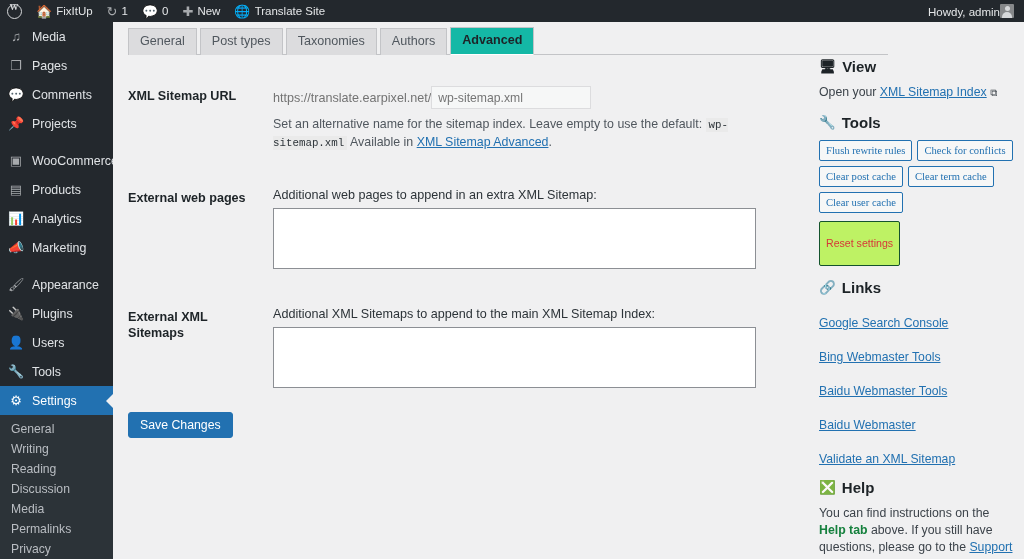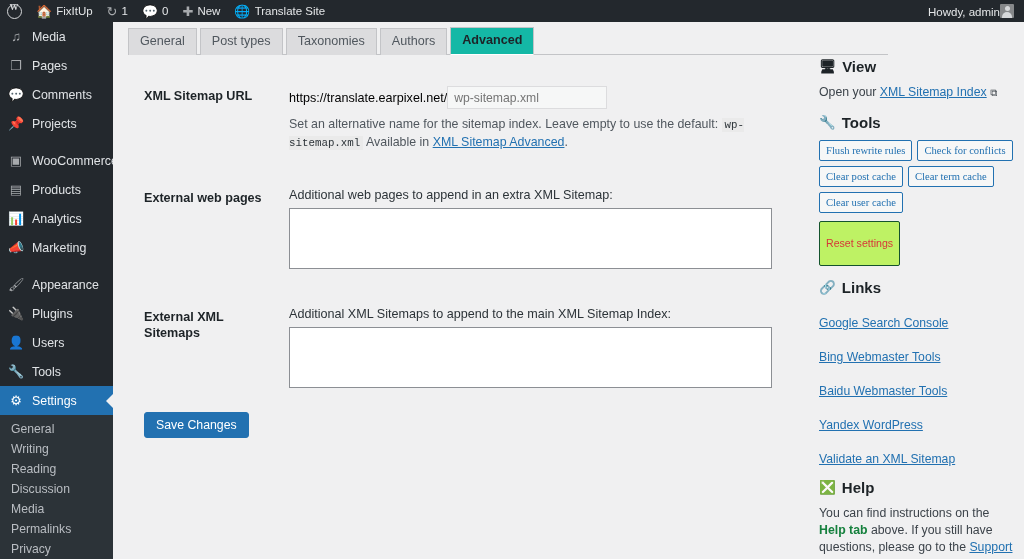--- a/index.html
+++ b/index.html
@@ -122,32 +122,31 @@
     background: #14b8a6;
     color: #1d2327;
     font-weight: bold;
     border-bottom: 1px solid #fff;
   }
 
   
   #form {
     position: absolute; left: 0; top: 52px;
     width: 790px;
-    padding-left: 16px;
   }
   .row { display: flex; margin-bottom: 0; }
   .row-label {
     width: 160px; padding: 14px 10px 10px 15px;
     font-size: 12.6px; font-weight: bold; color: #1d2327;
     line-height: 16px;
   }
   .row-field { flex: 1; padding: 12px 10px 6px 0; }
 
   .url-line { display: flex; align-items: center; }
-  .url-prefix { font-size: 12.6px; color: #000000; }
+  .url-prefix { font-size: 12.6px; color: #737373; }
   .url-input {
     width: 160px; height: 23px;
     border: 1px solid #dcdcde;
     background: #f6f7f7;
     font-size: 12.2px;
     color: #8c8f94;
     padding: 0 6px;
     font-family: "Liberation Sans", sans-serif;
     outline: none;
   }
@@ -412,21 +411,21 @@
       </div>
 
     <div class="side-h">
       <span class="sh-icon">🔗</span>
       <span>Links</span>
     </div>
     <div class="link-list" id="link-list">
         <a href="#">Google Search Console</a>
         <a href="#">Bing Webmaster Tools</a>
         <a href="#">Baidu Webmaster Tools</a>
-        <a href="#">Yandex WordPress</a>
+        <a href="#">Baidu Webmaster</a>
         <a href="#">Validate an XML Sitemap</a>
       </div>
 
     <div class="side-h">
       <span class="sh-icon">❎</span>
       <span>Help</span>
     </div>
     <div class="side-p" style="width:200px;">
       <span>You can find instructions on the</span>
       <b class="strong">Help tab</b>

